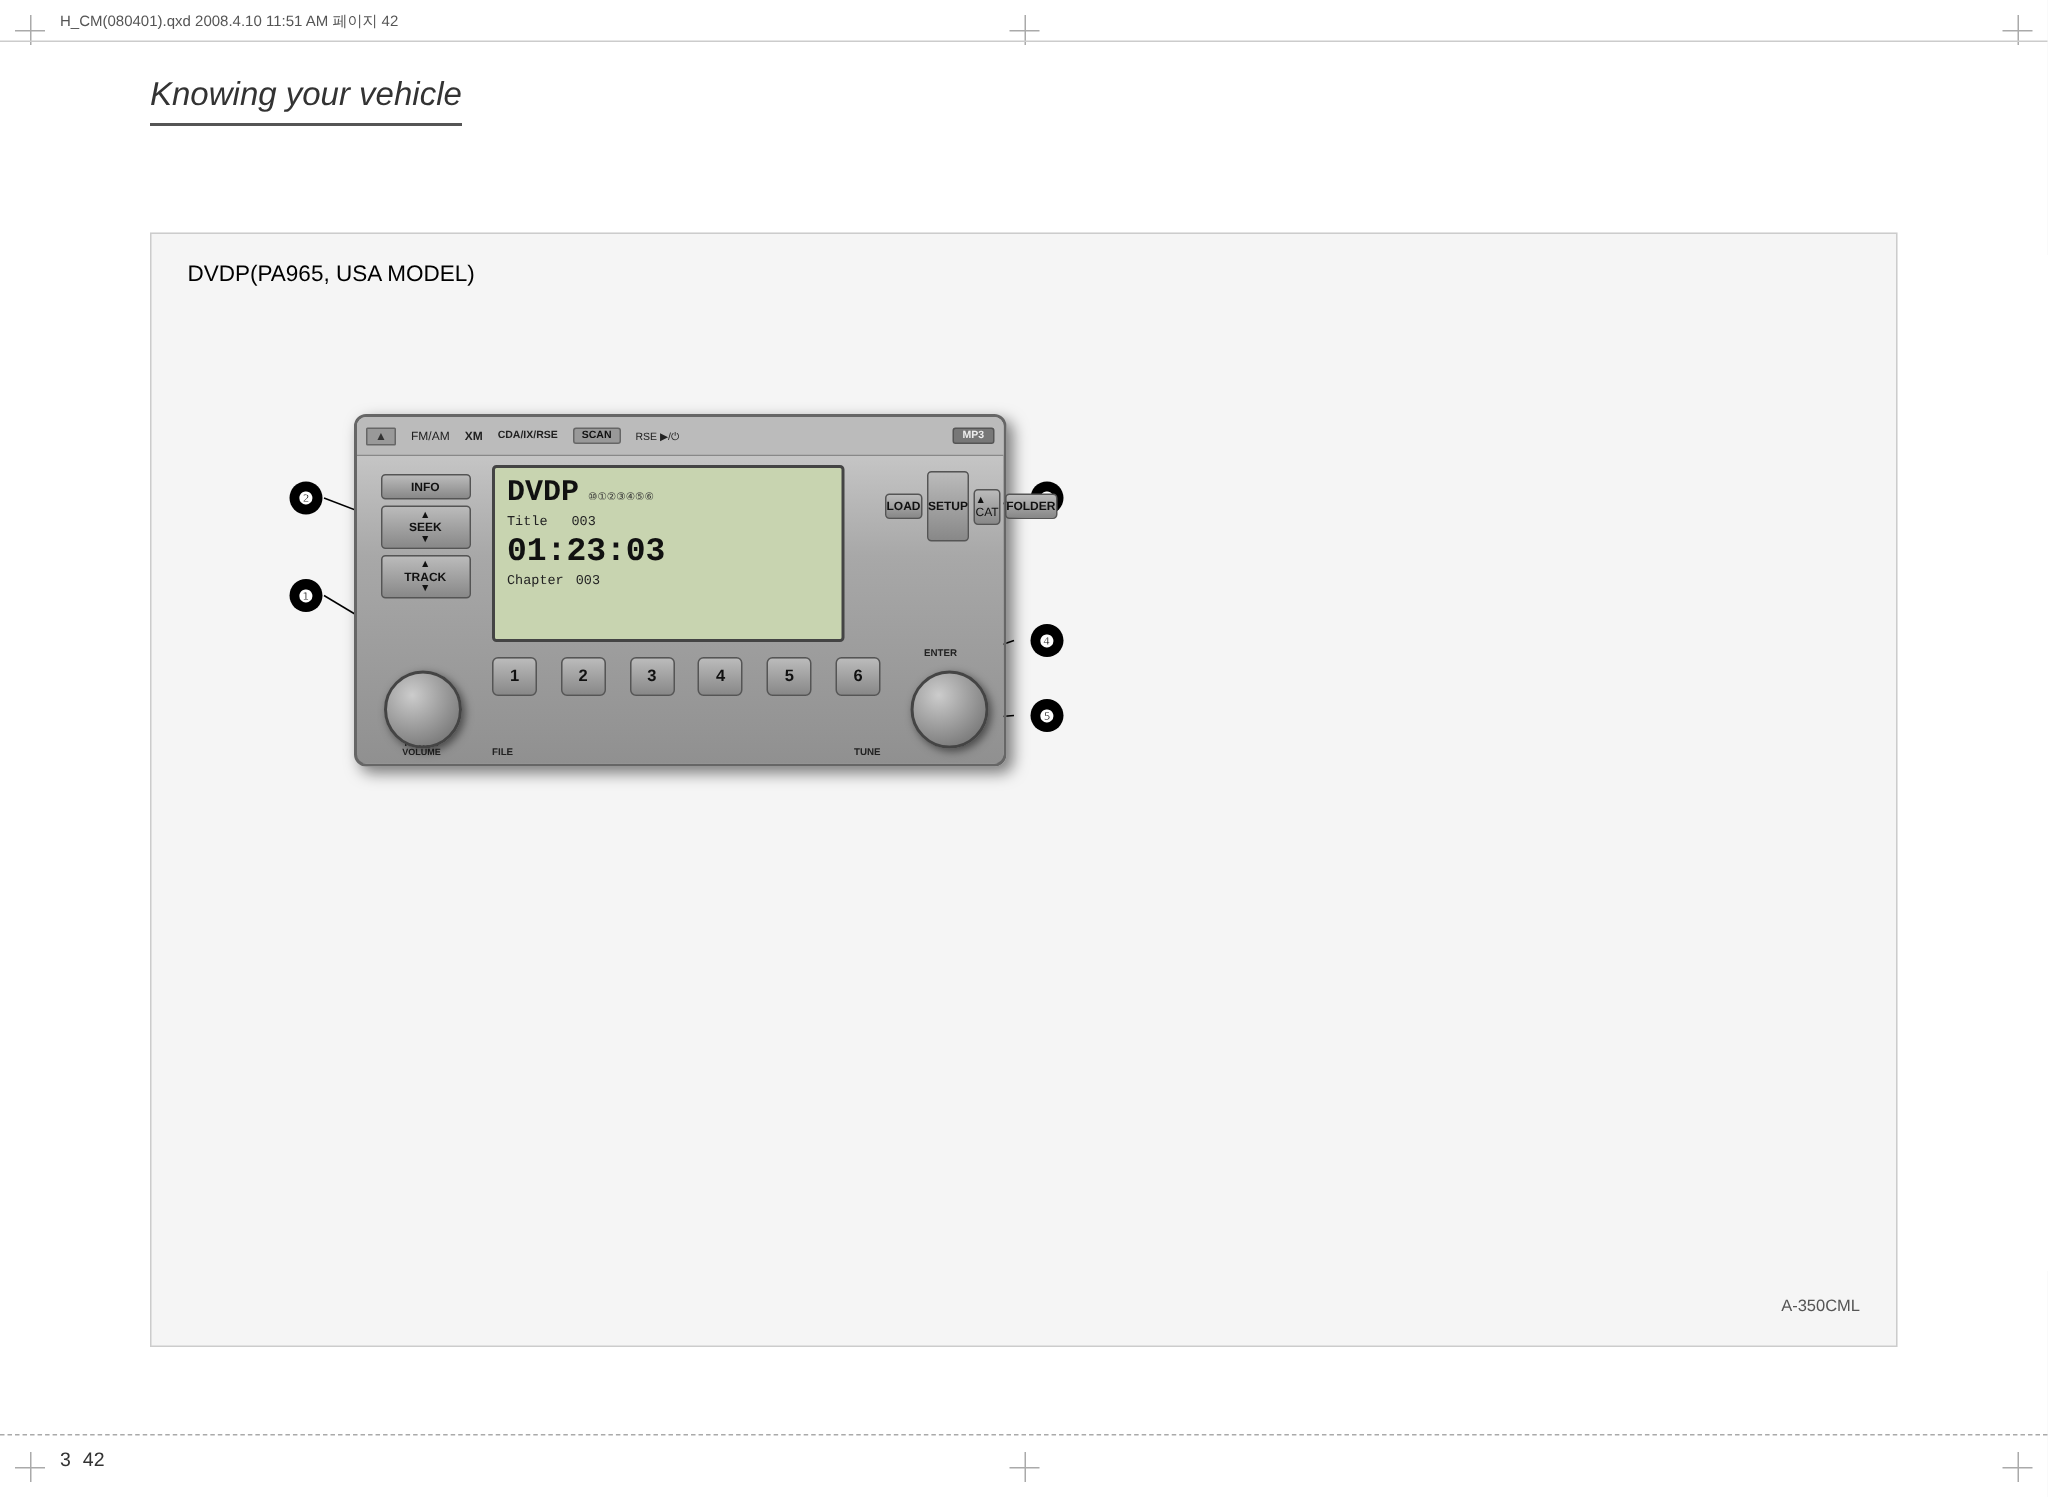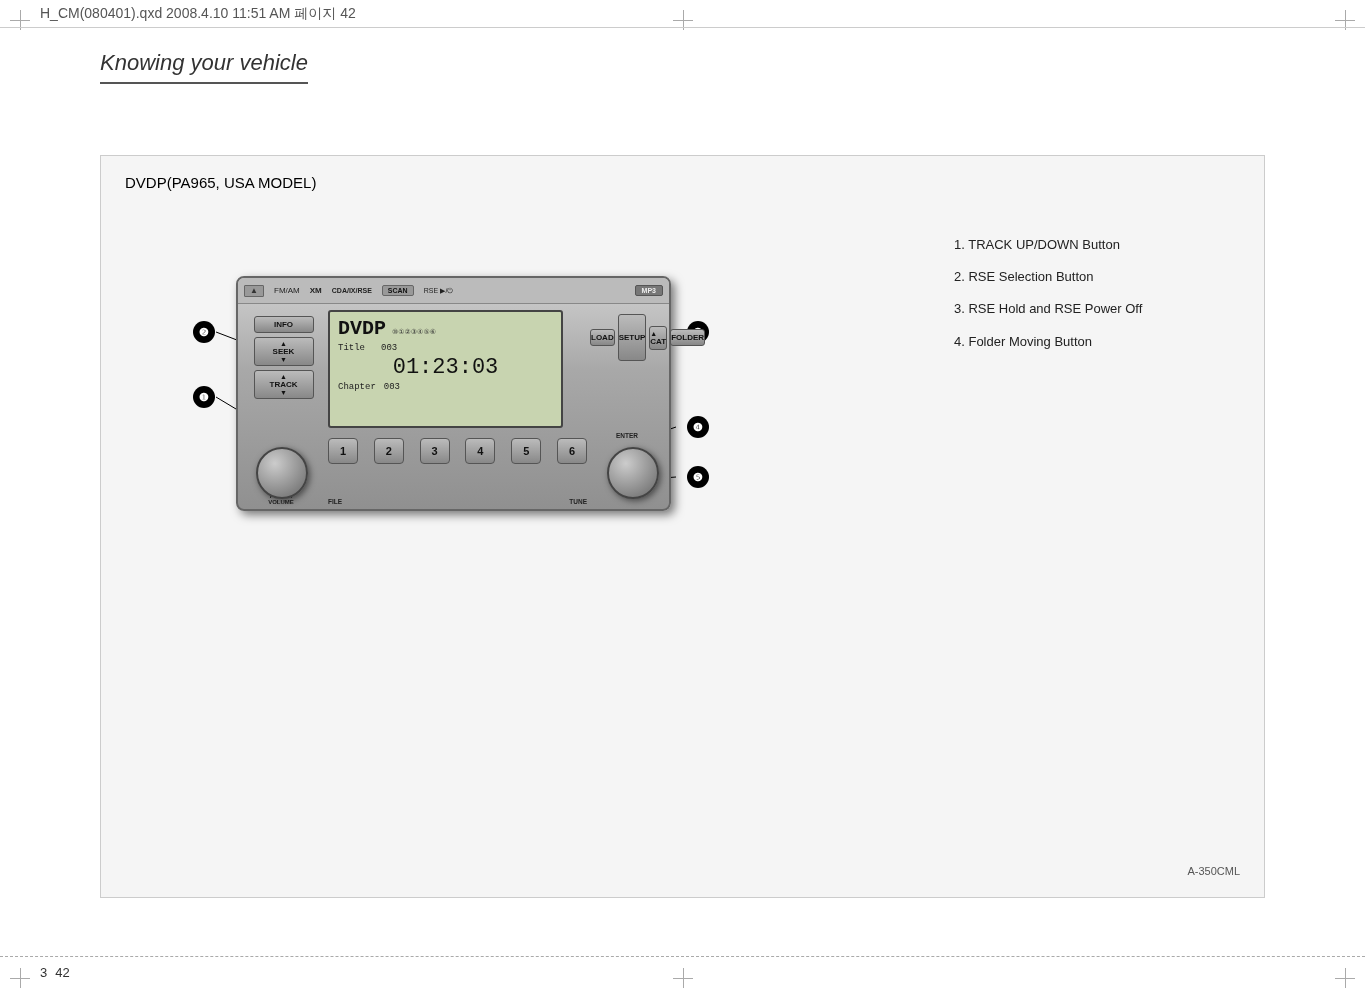--- a/index.html
+++ b/index.html
@@ -20,21 +20,21 @@
       left: 0;
       right: 0;
       height: 28px;
       border-bottom: 1px solid #ccc;
       display: flex;
       align-items: center;
       padding: 0 40px;
     }
 
     .header-text {
-      font-size: 14px;
+      font-size: 10px;
       color: #555;
     }
 
     
     .page-title-area {
       position: absolute;
       top: 50px;
       left: 100px;
       right: 100px;
     }
@@ -234,31 +234,31 @@
 
       <div style="position:absolute;top:32px;left:90px;width:235px;height:118px;background:#c8d4b0;border:2px solid #444;border-radius:3px;padding:5px 8px;font-family:'Courier New',monospace;">
         <div style="display:flex;align-items:baseline;gap:6px;">
           <span style="font-size:20px;font-weight:bold;color:#111;">DVDP</span>
           <span style="font-size:7px;color:#333;">⑩①②③④⑤⑥</span>
         </div>
         <div style="font-size:9px;color:#222;margin-top:3px;display:flex;gap:16px;">
           <span>Title</span>
           <span>003</span>
         </div>
-        <div style="font-size:22px;font-weight:normal;color:#111;text-align:center;margin-top:2px;">01:23:03</div>
+        <div style="font-size:22px;font-weight:bold;color:#111;text-align:left;margin-top:2px;">01:23:03</div>
         <div style="font-size:9px;color:#222;margin-top:2px;display:flex;gap:8px;">
           <span>Chapter</span>
           <span>003</span>
         </div>
       </div>
 
       <div style="position:absolute;top:32px;right:5px;width:74px;display:flex;flex-direction:row;gap:3px;align-items:center;padding-top:4px;">
         <div style="background:linear-gradient(180deg,#bbb,#888);border:1px solid #555;border-radius:3px;padding:3px 0;font-size:8px;font-weight:bold;color:#111;text-align:center;width:65px;cursor:pointer;">LOAD</div>
         <div style="background:linear-gradient(180deg,#bbb,#888);border:1px solid #555;border-radius:3px;padding:18px 0;font-size:8px;font-weight:bold;color:#111;text-align:center;width:65px;cursor:pointer;">SETUP</div>
-        <div style="background:linear-gradient(180deg,#bbb,#888);border:1px solid #555;border-radius:3px;padding:3px 0;font-size:8px;font-weight:bold;color:#111;text-align:left;width:65px;cursor:pointer;">
+        <div style="background:linear-gradient(180deg,#bbb,#888);border:1px solid #555;border-radius:3px;padding:3px 0;font-size:8px;font-weight:normal;color:#111;text-align:left;width:65px;cursor:pointer;">
           <div style="font-size:7px;">▲</div>
           <div>CAT</div>
         </div>
         <div style="background:linear-gradient(180deg,#bbb,#888);border:1px solid #555;border-radius:3px;padding:3px 0;font-size:8px;font-weight:bold;color:#111;text-align:right;width:65px;cursor:pointer;">FOLDER</div>
       </div>
 
       <div style="position:absolute;top:154px;right:5px;width:74px;text-align:center;font-size:6.5px;font-weight:bold;color:#222;">ENTER</div>
 
       <div style="position:absolute;top:158px;left:90px;right:82px;height:30px;display:flex;gap:4px;align-items:center;justify-content:space-between;">
         <div style="background:linear-gradient(180deg,#bbb,#888);border:1px solid #555;border-radius:4px;width:30px;height:26px;font-size:11px;font-weight:bold;color:#111;display:flex;align-items:center;justify-content:center;cursor:pointer;">1</div>
@@ -277,26 +277,20 @@
       <div style="position:absolute;bottom:4px;left:8px;width:70px;text-align:center;font-size:6px;font-weight:bold;color:#222;">POWER<br>VOLUME</div>
 
       <div style="position:absolute;bottom:10px;left:18px;width:52px;height:52px;background:radial-gradient(circle at 35% 30%,#ccc,#666);border-radius:50%;border:2px solid #444;box-shadow:2px 2px 6px rgba(0,0,0,0.5);"></div>
 
       <div style="position:absolute;bottom:10px;right:10px;width:52px;height:52px;background:radial-gradient(circle at 35% 30%,#ccc,#666);border-radius:50%;border:2px solid #444;box-shadow:2px 2px 6px rgba(0,0,0,0.5);"></div>
 
     </div>
 
   </div>
 
-  <div class="legend-area">
-    <div class="legend-item">1. TRACK UP/DOWN Button</div>
-    <div class="legend-item">2. RSE Selection Button</div>
-    <div class="legend-item">3. RSE Hold and RSE Power Off</div>
-    <div class="legend-item">4. Folder Moving Button</div>
-  </div>
 
   <div class="model-label">A-350CML</div>
 
 </div>
 
 <div class="page-num-area">
   <div class="page-num">
     <span>3</span>
     <span> </span>
     <span>42</span>

